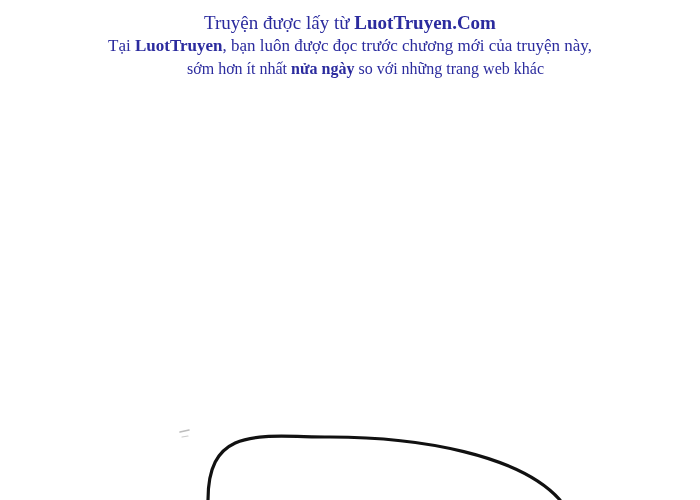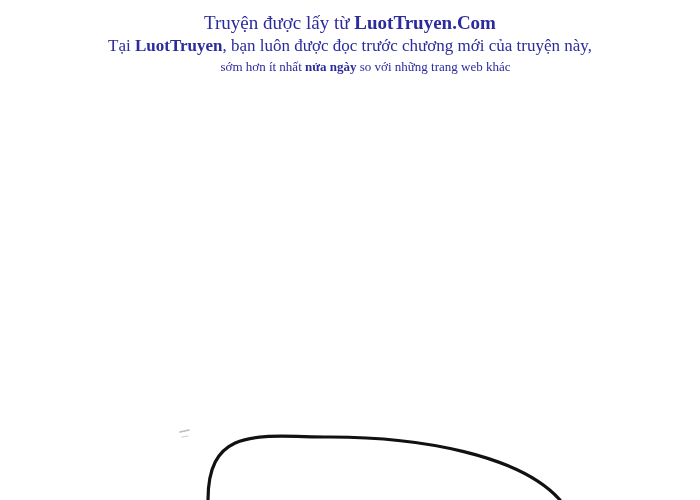--- a/index.html
+++ b/index.html
@@ -29,21 +29,21 @@
     color: #2b2b9e;
     font-family: "Liberation Serif", serif;
     line-height: 1.32;
   }
   .wm-line {
     font-size: 19px;
     white-space: nowrap;
   }
   .wm-line-1 { font-size: 19px; }
   .wm-line-2 { font-size: 17px; }
-  .wm-line-3 { font-size: 13px; margin-left: 31px; }
+  .wm-line-3 { font-size: 16px; margin-left: 31px; }
   .wm-strong {
     font-weight: bold;
   }
   .art {
     position: absolute;
     left: 0;
     top: 0;
     width: 700px;
     height: 500px;
     pointer-events: none;

